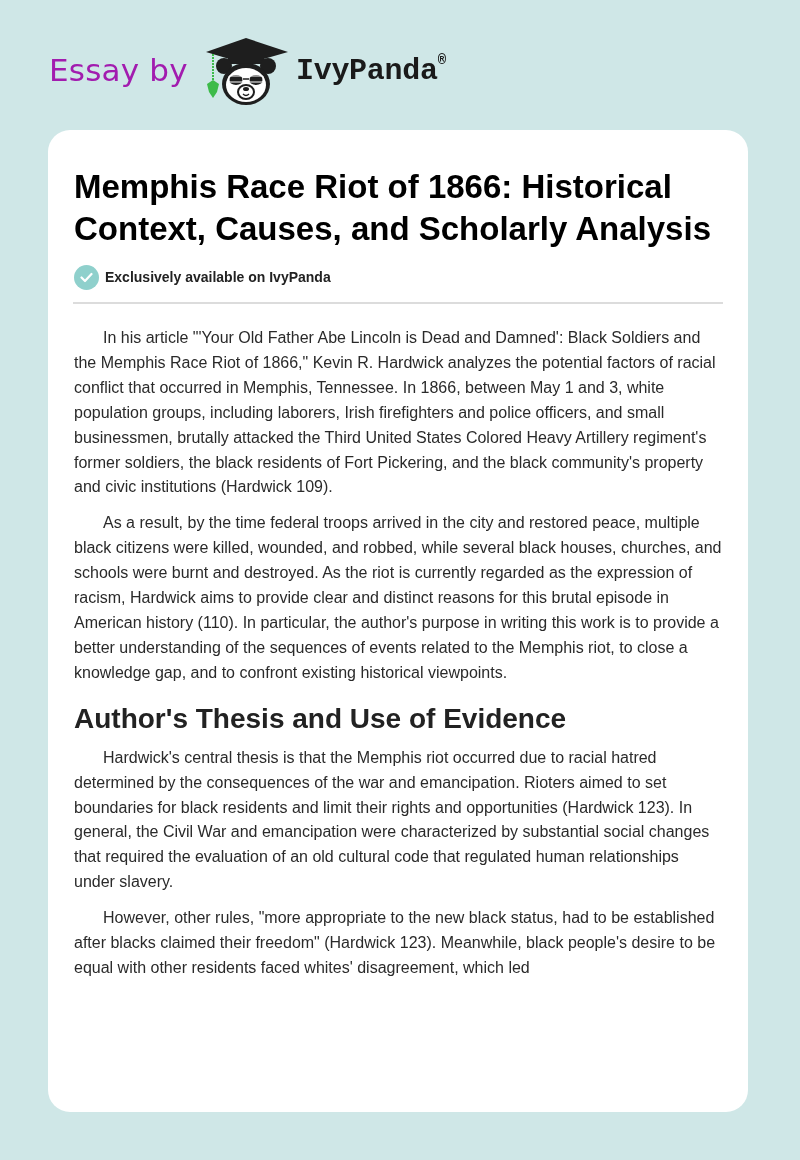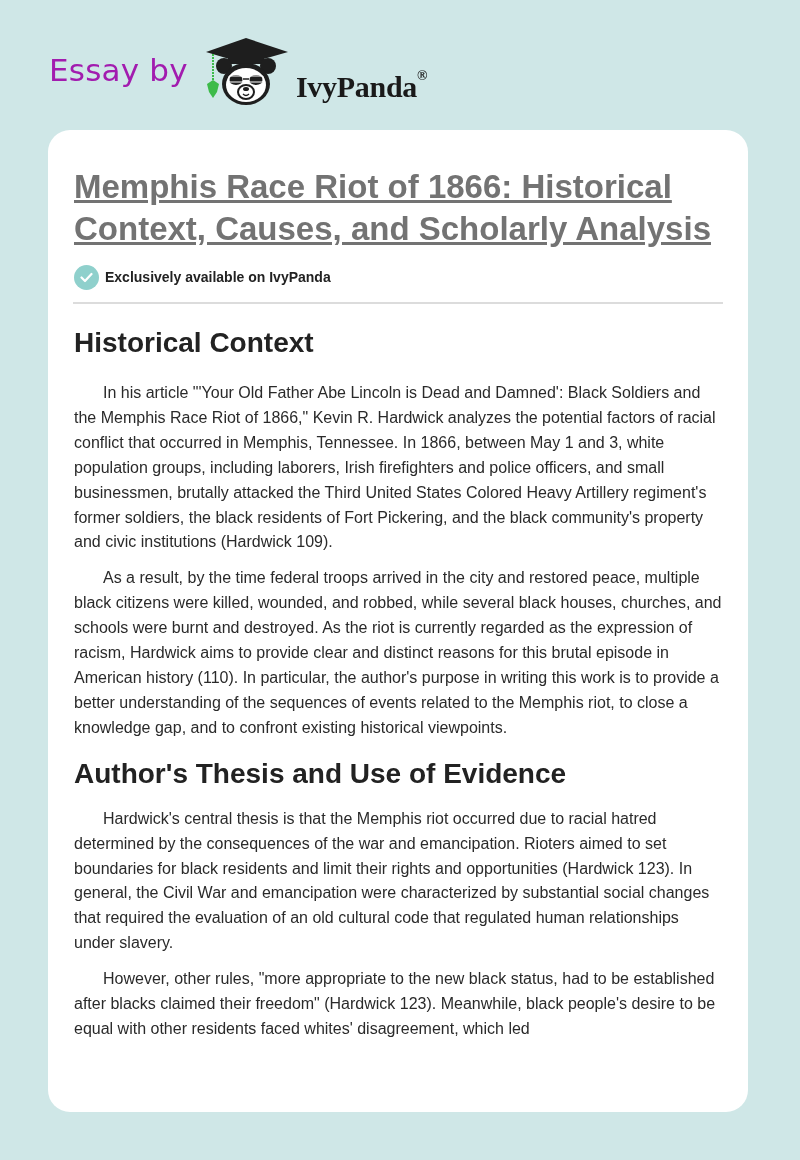--- a/index.html
+++ b/index.html
@@ -24,47 +24,45 @@
       letter-spacing: 0.2px;
     }
     .panda-logo {
       position: absolute;
       left: 202px; top: 36px;
       width: 88px; height: 72px;
     }
     .brand {
       position: absolute;
       left: 296px; top: 54px;
-      font-family: Liberation Serif, serif;
+      font-family: Liberation Mono, monospace;
       font-weight: bold;
       font-size: 30px;
       color: #1a1a1a;
       letter-spacing: -0.3px;
-      margin-top: 16px;
     }
     .brand sup { font-size: 14px; vertical-align: top; position: relative; top: -2px; }
 
     .card {
       position: absolute;
       left: 48px; top: 130px;
       width: 700px; height: 982px;
       background: #ffffff;
       border-radius: 22px;
       overflow: hidden;
     }
     .title {
       position: absolute;
       left: 26px; top: 36px;
       width: 660px;
       font-family: "Liberation Sans", sans-serif;
       font-weight: bold;
       font-size: 33px;
       line-height: 42px;
-      color: #737373;
-      text-decoration: underline;
+      color: #000000;
     }
     .badge-row {
       position: absolute;
       left: 26px; top: 134px;
       display: flex; align-items: center;
       height: 26px;
       justify-content: flex-end;
     }
     .check-icon {
       width: 25px; height: 25px;
@@ -97,21 +95,21 @@
       color: #222;
       margin-bottom: 21px;
     }
     p {
       font-size: 16px;
       line-height: 24.9px;
       color: #2a2a2a;
       text-indent: 29px;
       margin-bottom: 11px;
     }
-    .h2-second { margin-top: 16px; margin-bottom: 16px; }
+    .h2-second { margin-top: 16px; margin-bottom: 10px; }
   </style>
 </head>
 <body>
 
 <div class="header">
   <span class="essay-by">Essay by</span>
   <div class="panda-logo">
     <svg width="88" height="72" viewBox="0 0 88 72">
 
       <polygon points="44,2 86,16 44,28 4,16" fill="#1e1e1e"></polygon>
@@ -149,21 +147,20 @@
         <path d="M1.5,5.5 L5,9 L11.5,2" stroke="#ffffff" stroke-width="2.2" fill="none" stroke-linecap="round" stroke-linejoin="round"></path>
       </svg>
     </span>
     <span class="badge-label">Exclusively available on IvyPanda</span>
   </div>
 
   <div class="divider"></div>
 
   <div class="content">
     <section>
-      <h2>Historical Context</h2>
       <p>In his article "'Your Old Father Abe Lincoln is Dead and Damned': Black Soldiers and the Memphis Race Riot of 1866," Kevin R. Hardwick analyzes the potential factors of racial conflict that occurred in Memphis, Tennessee. In 1866, between May 1 and 3, white population groups, including laborers, Irish firefighters and police officers, and small businessmen, brutally attacked the Third United States Colored Heavy Artillery regiment's former soldiers, the black residents of Fort Pickering, and the black community's property and civic institutions (Hardwick 109).</p>
       <p>As a result, by the time federal troops arrived in the city and restored peace, multiple black citizens were killed, wounded, and robbed, while several black houses, churches, and schools were burnt and destroyed. As the riot is currently regarded as the expression of racism, Hardwick aims to provide clear and distinct reasons for this brutal episode in American history (110). In particular, the author's purpose in writing this work is to provide a better understanding of the sequences of events related to the Memphis riot, to close a knowledge gap, and to confront existing historical viewpoints.</p>
     </section>
     <section>
       <h2 class="h2-second">Author's Thesis and Use of Evidence</h2>
       <p>Hardwick's central thesis is that the Memphis riot occurred due to racial hatred determined by the consequences of the war and emancipation. Rioters aimed to set boundaries for black residents and limit their rights and opportunities (Hardwick 123). In general, the Civil War and emancipation were characterized by substantial social changes that required the evaluation of an old cultural code that regulated human relationships under slavery.</p>
       <p>However, other rules, "more appropriate to the new black status, had to be established after blacks claimed their freedom" (Hardwick 123). Meanwhile, black people's desire to be equal with other residents faced whites' disagreement, which led</p>
     </section>
   </div>
 </div>

